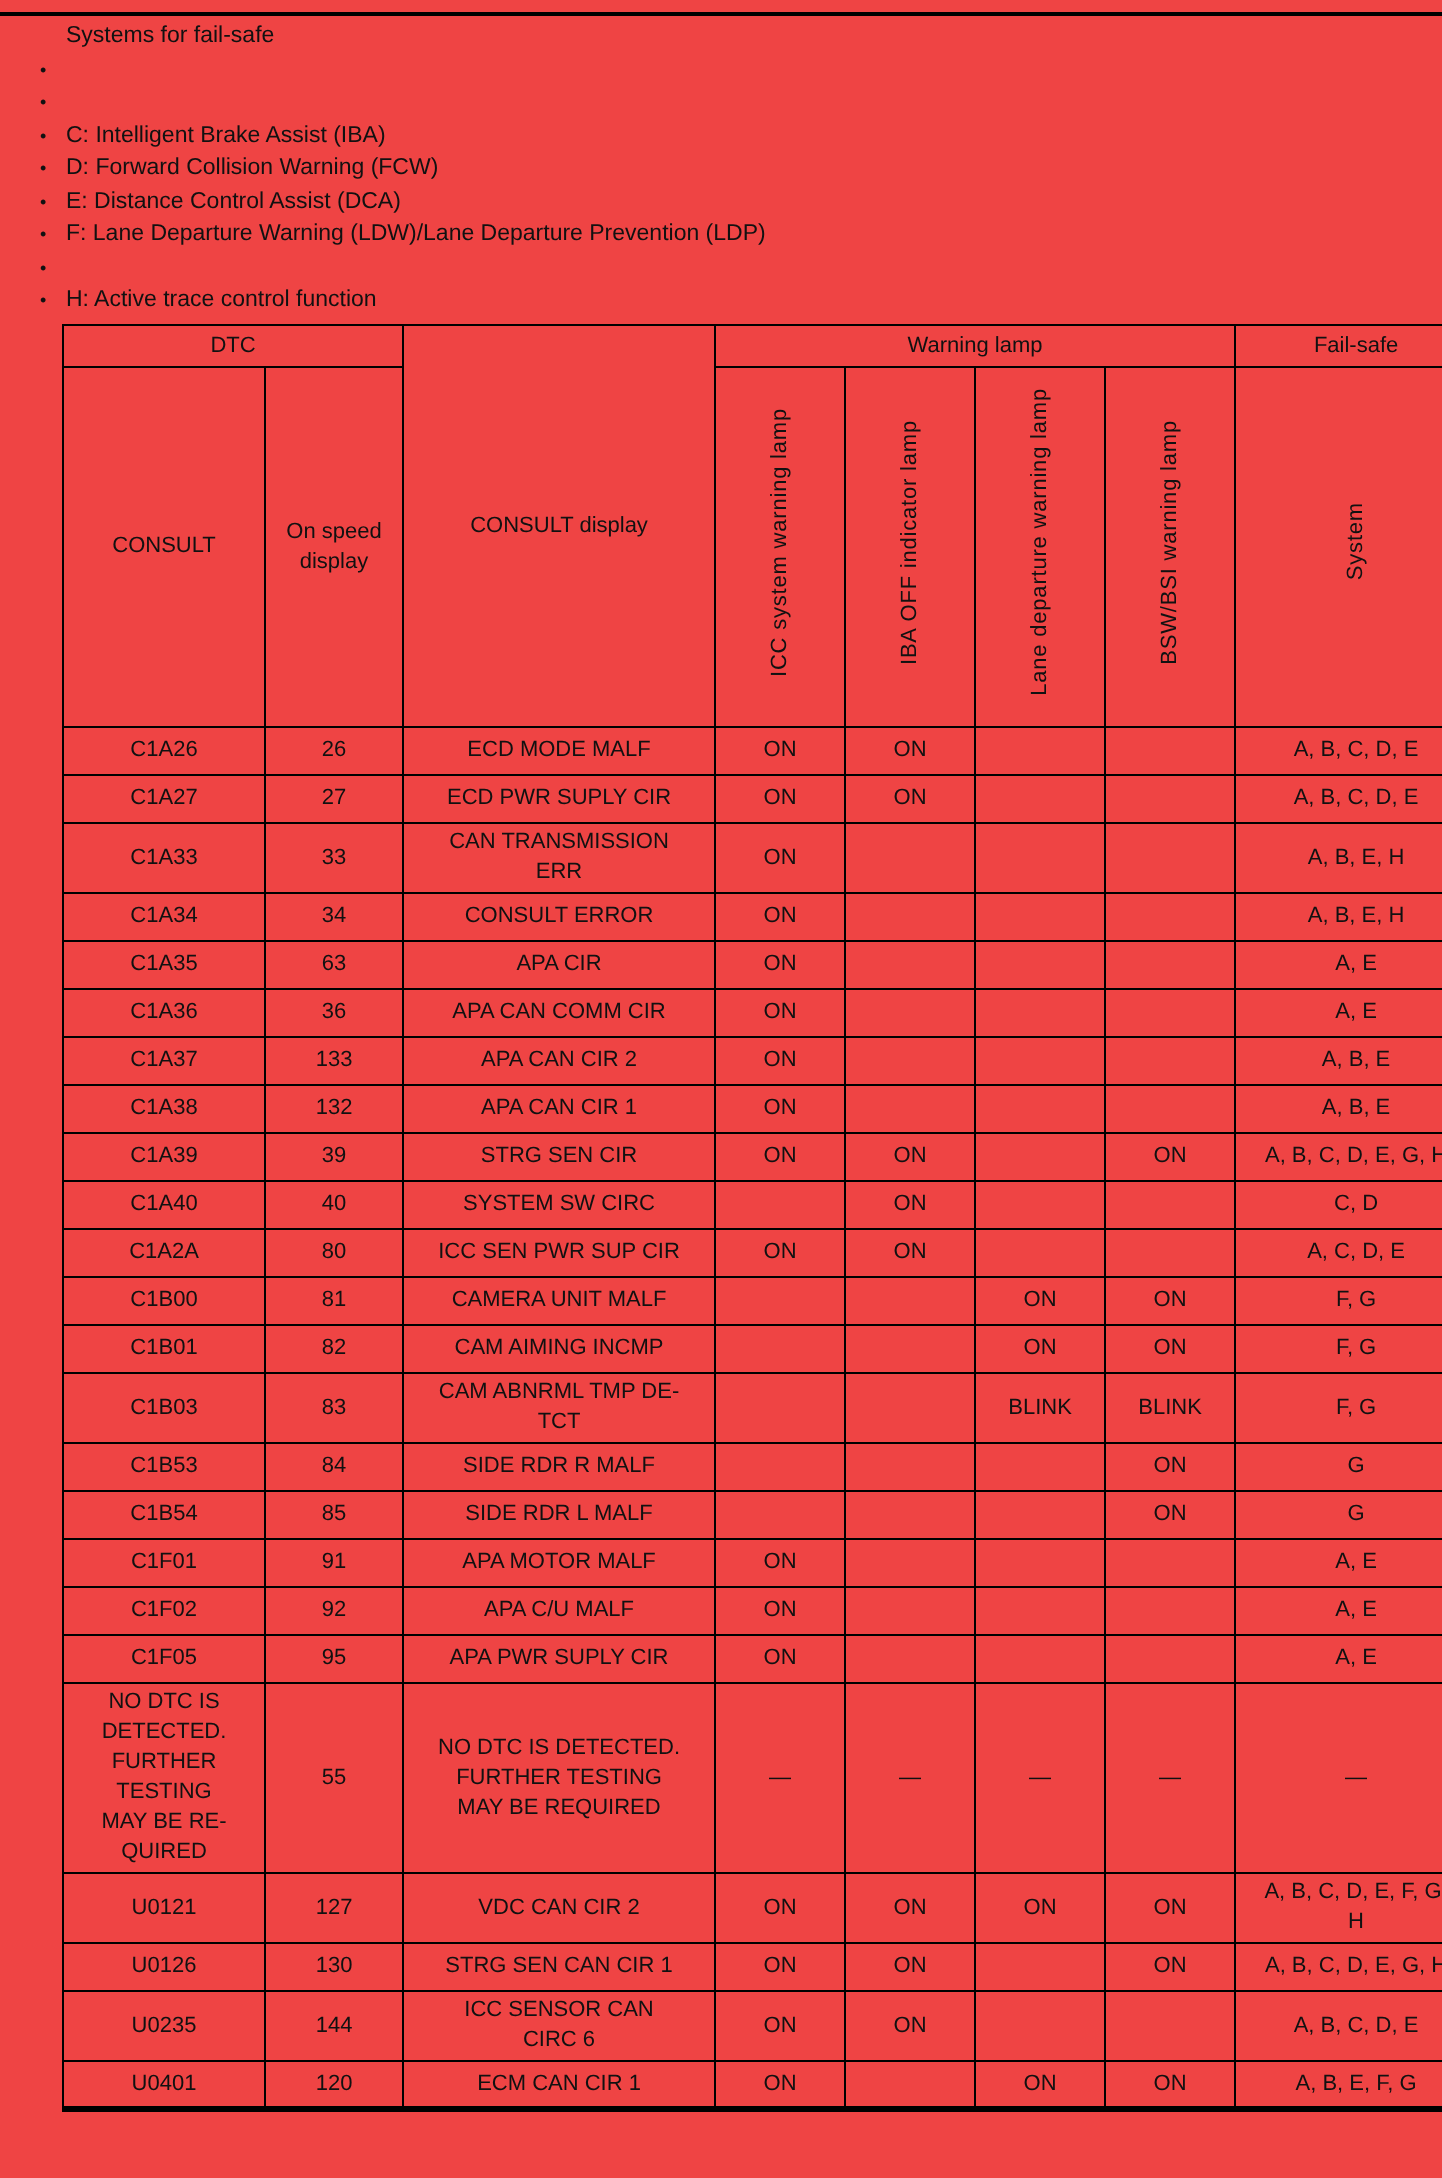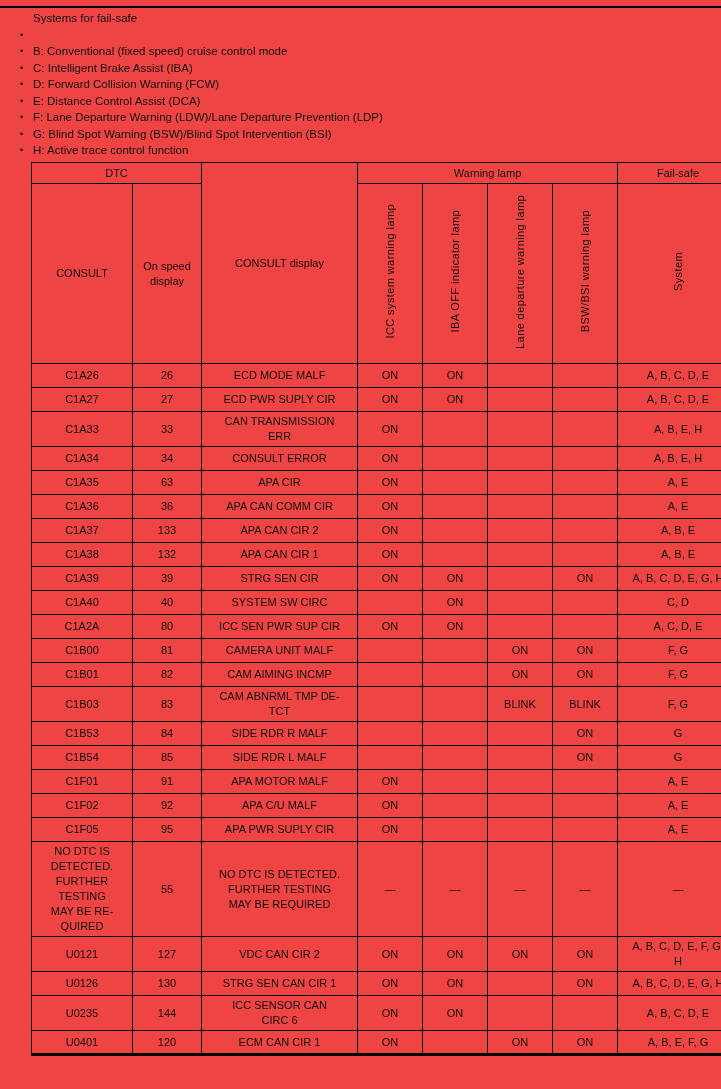--- a/index.html
+++ b/index.html
@@ -67,41 +67,39 @@
   <div class="top-rule"></div>
 
   <div class="intro">
     <div class="intro-title">Systems for fail-safe</div>
     <ul class="systems-list">
       <li class="system-item">
           <span class="bullet">•</span>
         </li>
       <li class="system-item">
           <span class="bullet">•</span>
-          <span>B: Conventional (fixed speed) cruise control mode</span>
         </li>
       <li class="system-item">
           <span class="bullet">•</span>
           <span>C: Intelligent Brake Assist (IBA)</span>
         </li>
       <li class="system-item">
           <span class="bullet">•</span>
           <span>D: Forward Collision Warning (FCW)</span>
         </li>
       <li class="system-item">
           <span class="bullet">•</span>
           <span>E: Distance Control Assist (DCA)</span>
         </li>
       <li class="system-item">
           <span class="bullet">•</span>
           <span>F: Lane Departure Warning (LDW)/Lane Departure Prevention (LDP)</span>
         </li>
       <li class="system-item">
           <span class="bullet">•</span>
-          <span>G: Blind Spot Warning (BSW)/Blind Spot Intervention (BSI)</span>
         </li>
       <li class="system-item">
           <span class="bullet">•</span>
           <span>H: Active trace control function</span>
         </li>
     </ul>
   </div>
 
   <table class="dtc-table">
     <colgroup>

